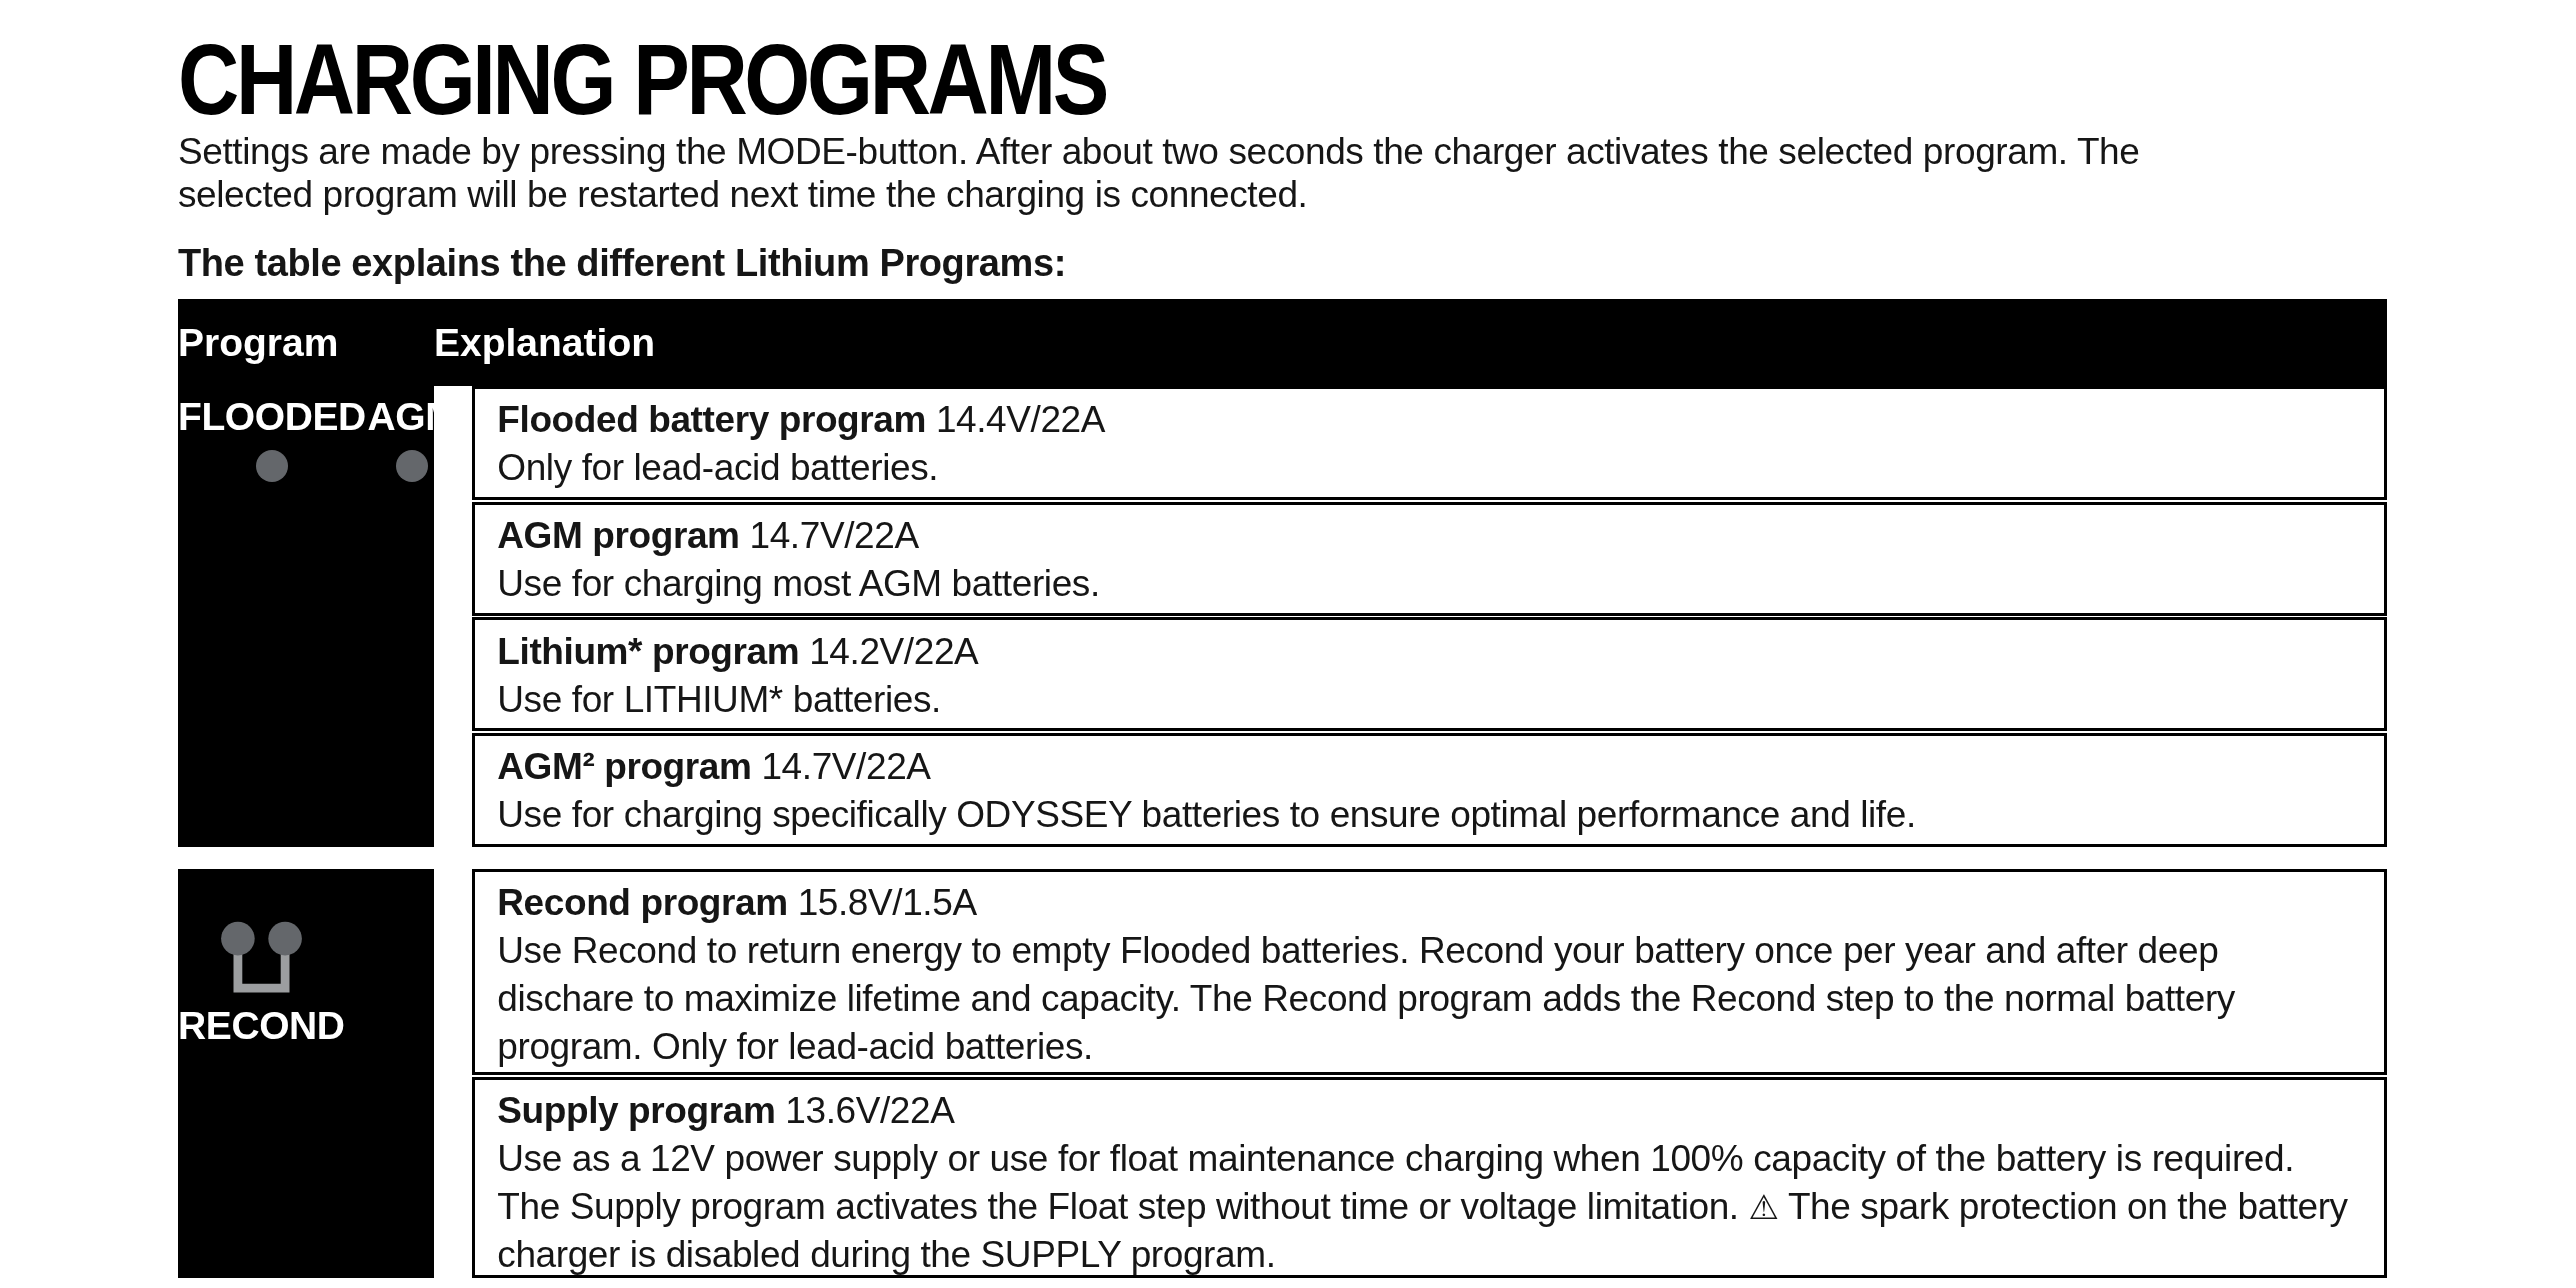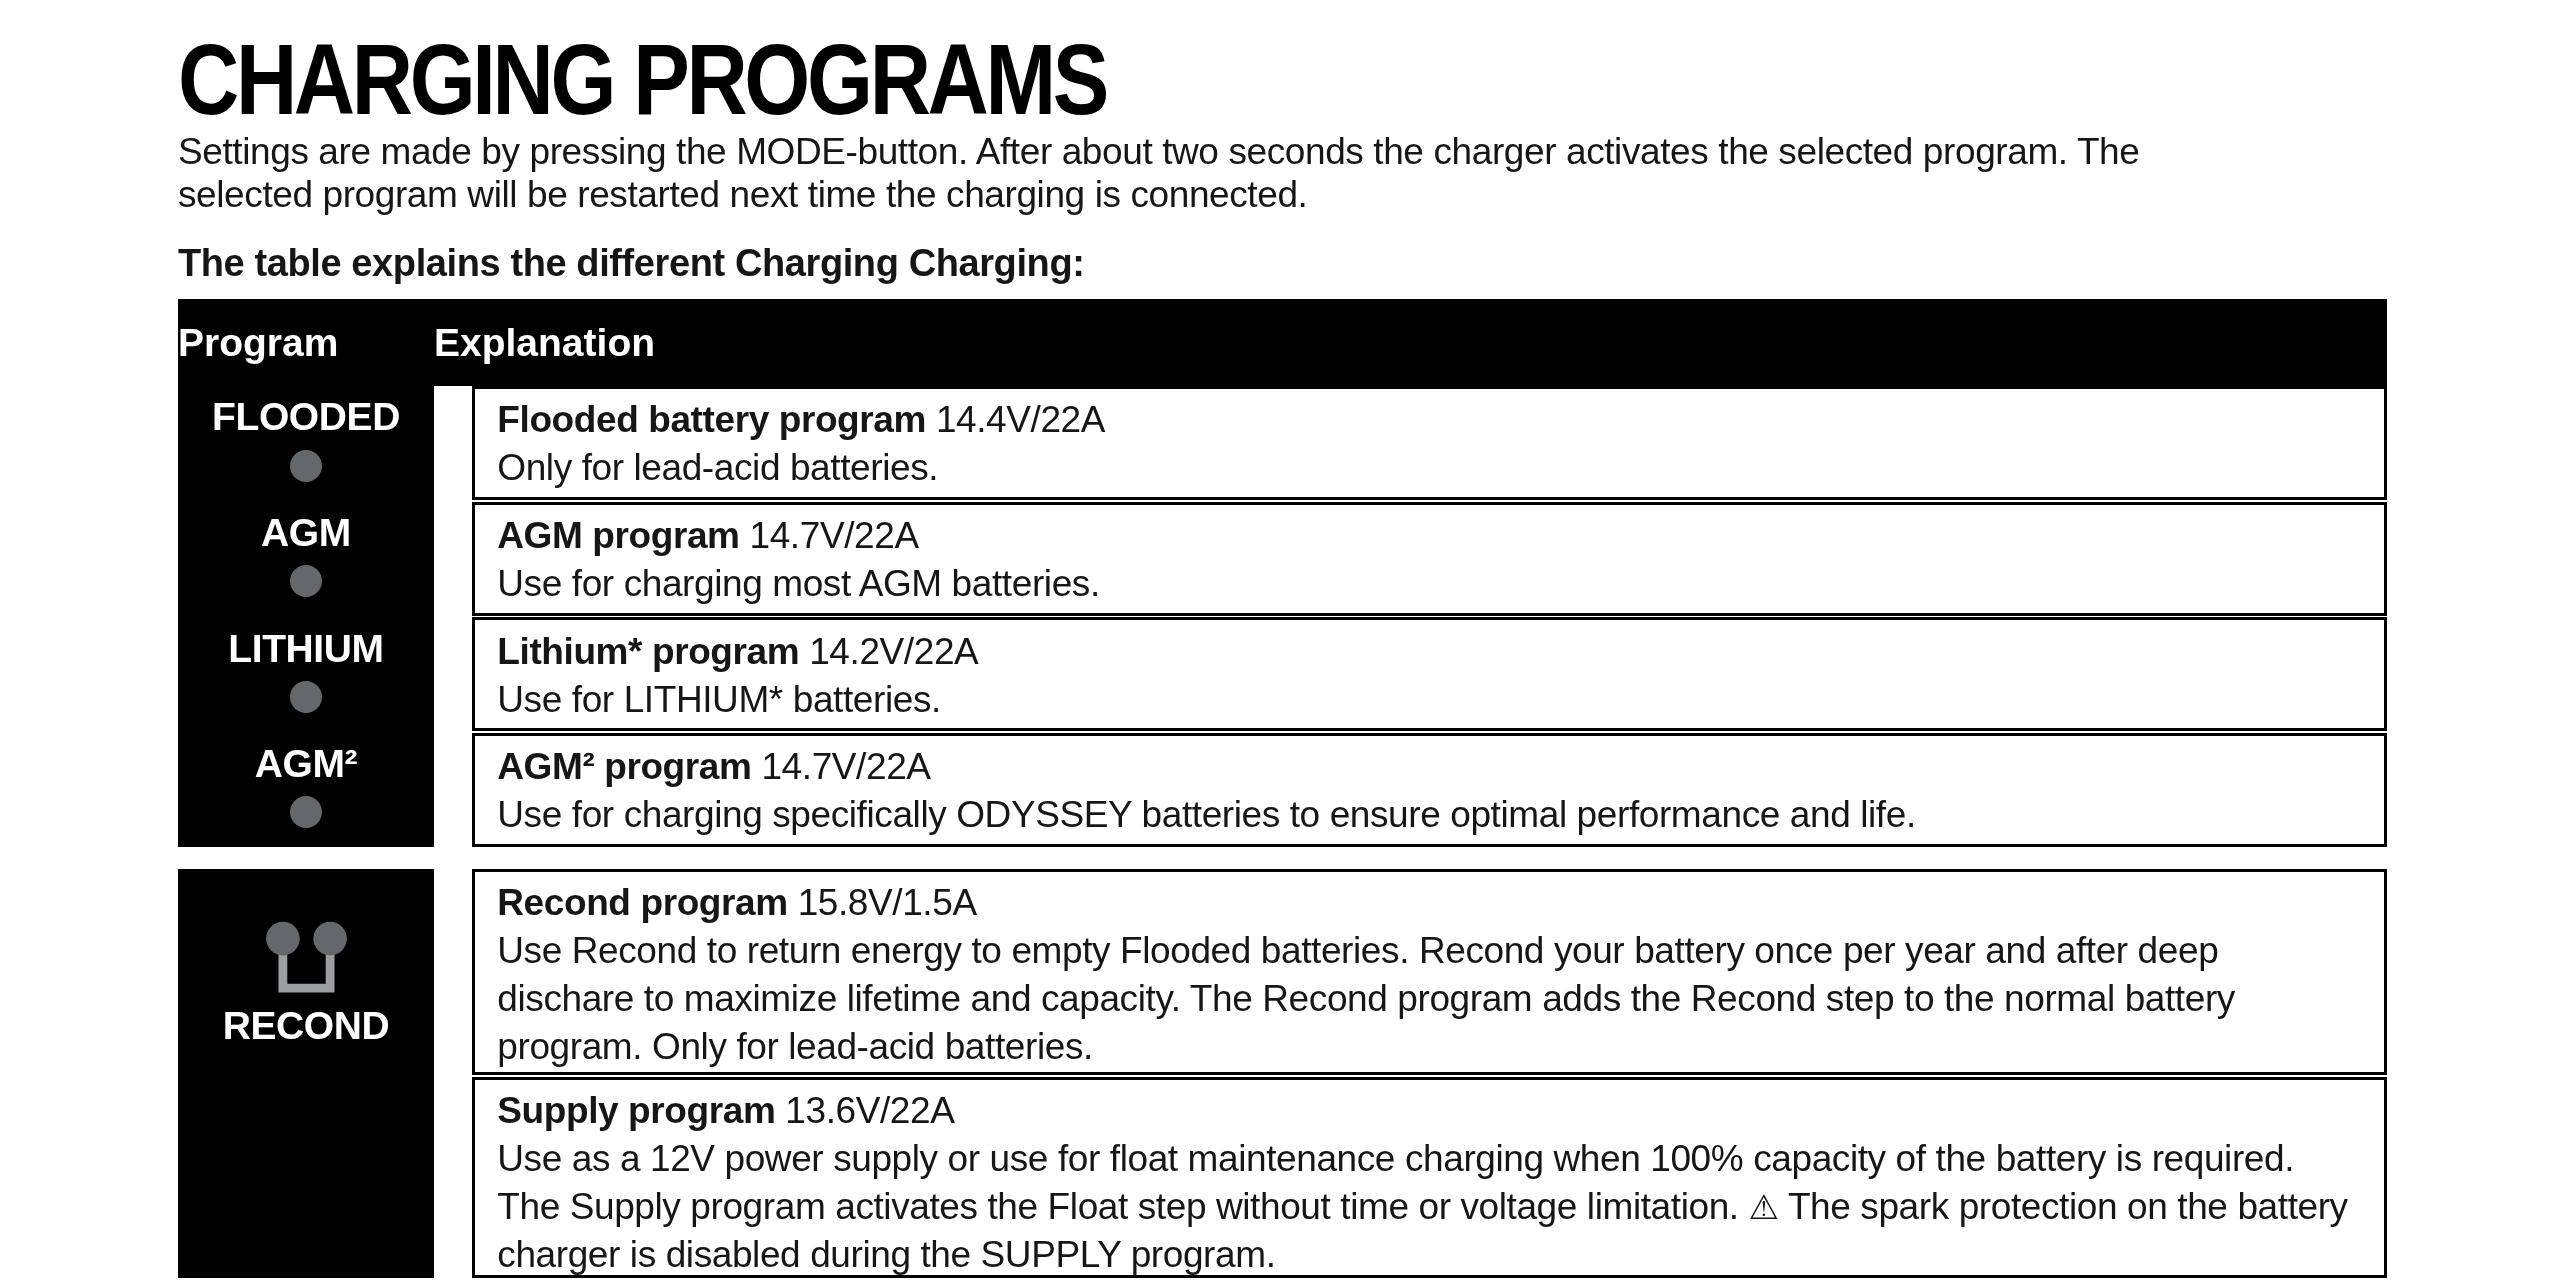--- a/index.html
+++ b/index.html
@@ -53,21 +53,21 @@
     font-weight: 700;
     font-size: 39px;
   }
   .thead > div { text-align: left; }
   .tbody { display: flex; }
   .left-col {
     width: 256px;
     flex: 0 0 256px;
     background: var(--table-black, #000);
     display: flex;
-    flex-direction: column;
+    flex-direction: row;
     gap: 1.6px;
   }
   .right-col {
     flex: 1;
     margin-left: 4.8px;
     display: flex;
     flex-direction: column;
     gap: 1.6px;
     padding-left: 33px;
   }
@@ -121,21 +121,21 @@
 </head>
 <body>
 
 <div class="page" style="--table-black: #000000; --dot-gray: #64676b; --text-black: #161616;">
   <div class="content">
 
     <h1 class="title">CHARGING PROGRAMS</h1>
 
     <p class="intro"><span>Settings are made by pressing the MODE-button. After about two seconds the charger activates the selected program. The</span><br><span>selected program will be restarted next time the charging is connected.</span></p>
 
-    <p class="caption">The table explains the different Charging Charging:</p>
+    <p class="caption">The table explains the different Lithium Programs:</p>
 
     <div class="tbl">
       <div class="thead">
         <div>Program</div>
         <div>Explanation</div>
       </div>
       <div class="tbody">
         <div class="left-col">
           <div class="prog-cell">
             <div class="prog-label">FLOODED</div>

